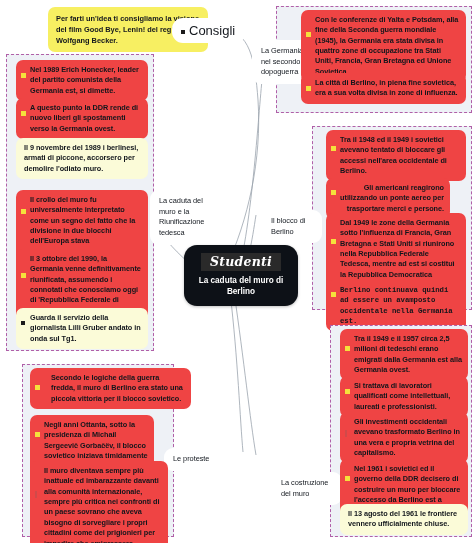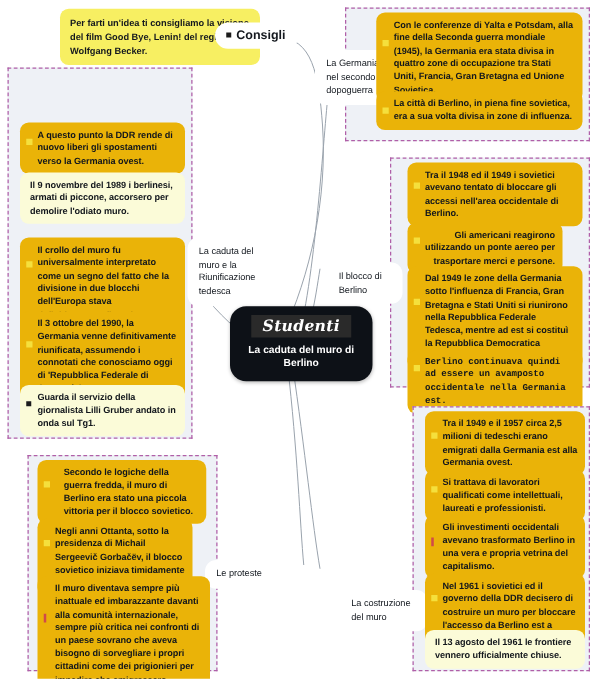--- a/index.html
+++ b/index.html
@@ -39,21 +39,21 @@
     box-sizing: border-box;
     border-radius: 7px;
     padding: 5px 6px 5px 14px;
     font-size: 7.3px;
     line-height: 1.42;
     color: #12161c;
     font-weight: bold;
     letter-spacing: -0.05px;
   }
   .card.grey {
-    background: #eab308;
+    background: #ef4444;
   }
   .card.yellow {
     background: #fbfbd8;
   }
   .bullet {
     position: absolute;
     left: 5px;
     width: 5px;
     height: 5px;
   }
@@ -88,22 +88,22 @@
     font-size: 7.4px;
     line-height: 1.5;
     font-weight: bold;
     color: #14181e;
   }
   .tip-pill {
     position: absolute;
     background: #ffffff;
     border-radius: 11px;
     padding: 5px 11px 5px 9px;
-    font-size: 10px;
-    font-weight: bold;
+    font-size: 13px;
+    font-weight: normal;
     color: #14181e;
   }
   .tip-pill .sq {
     display: inline-block;
     width: 4px;
     height: 4px;
     background: #1b1b1b;
     margin-right: 4px;
     vertical-align: 1px;
   }
@@ -214,37 +214,41 @@
     <span>Nel 1961 i sovietici ed il governo della DDR decisero di costruire un muro per bloccare l'accesso da Berlino est a Berlino ovest.</span>
   </div>
   <div class="card yellow" style="left:340px; top:504px; width:128px; padding-left:8px;">
     <span>Il 13 agosto del 1961 le frontiere vennero ufficialmente chiuse.</span>
   </div>
 
   <div class="group-box" style="left:22px; top:364px; width:152px; height:173px;"></div>
   <div class="branch-label" style="left:164px; top:448px; width:56px;">
     <span>Le proteste</span>
   </div>
-  <div class="card grey" style="left:30px; top:368px; width:135px;padding-left:21px;">
+  <div class="card grey" style="left:30px; top:368px; width:161px;padding-left:21px;">
     <span class="bullet gold" style="top:17px;"></span>
     <span>Secondo le logiche della guerra fredda, il muro di Berlino era stato una piccola vittoria per il blocco sovietico.</span>
   </div>
   <div class="card grey" style="left:30px; top:415px; width:124px;">
     <span class="bullet gold" style="top:17px;"></span>
     <span>Negli anni Ottanta, sotto la presidenza di Michail Sergeevič Gorbačëv, il blocco sovietico iniziava timidamente ad aprirsi.</span>
   </div>
   <div class="card grey" style="left:30px; top:461px; width:138px;">
     <span class="bullet red" style="top:30px;"></span>
     <span>Il muro diventava sempre più inattuale ed imbarazzante davanti alla comunità internazionale, sempre più critica nei confronti di un paese sovrano che aveva bisogno di sorvegliare i propri cittadini come dei prigionieri per impedire che emigrassero.</span>
   </div>
 
   <div class="group-box" style="left:6px; top:54px; width:148px; height:297px;"></div>
   <div class="branch-label" style="left:150px; top:190px; width:80px;">
     <span>La caduta del muro e la Riunificazione tedesca</span>
   </div>
+  <div class="card grey" style="left:16px; top:60px; width:132px;">
+    <span class="bullet gold" style="top:13px;"></span>
+    <span>Nel 1989 Erich Honecker, leader del partito comunista della Germania est, si dimette.</span>
+  </div>
   <div class="card grey" style="left:16px; top:98px; width:132px;">
     <span class="bullet gold" style="top:13px;"></span>
     <span>A questo punto la DDR rende di nuovo liberi gli spostamenti verso la Germania ovest.</span>
   </div>
   <div class="card yellow" style="left:16px; top:138px; width:132px; padding-left:8px;">
     <span>Il 9 novembre del 1989 i berlinesi, armati di piccone, accorsero per demolire l'odiato muro.</span>
   </div>
   <div class="card grey" style="left:16px; top:190px; width:132px;">
     <span class="bullet gold" style="top:19px;"></span>
     <span>Il crollo del muro fu universalmente interpretato come un segno del fatto che la divisione in due blocchi dell'Europa stava definitivamente finendo.</span>

